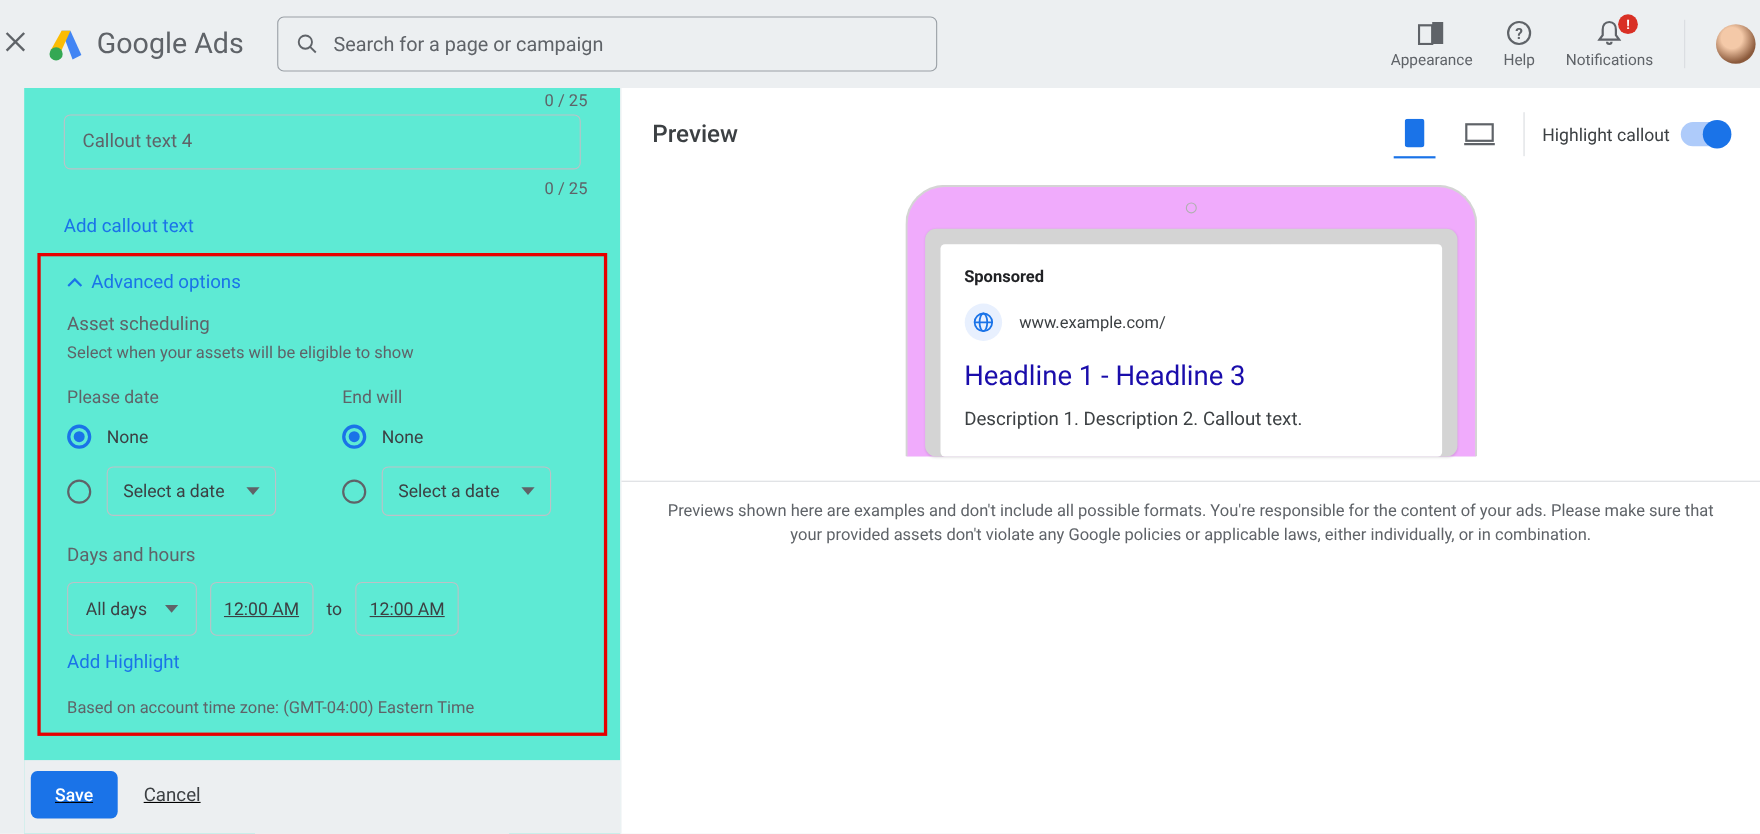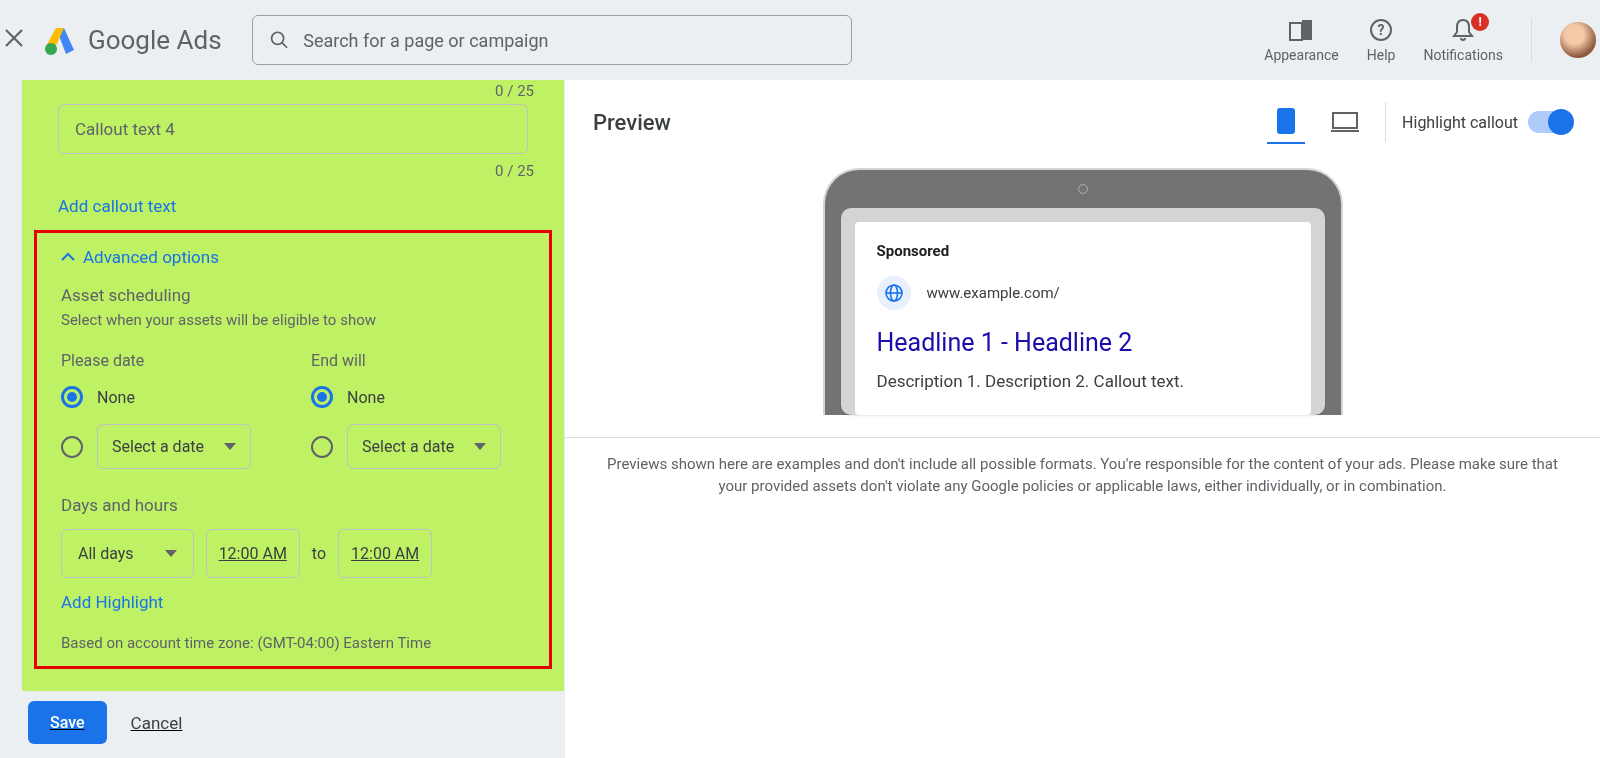--- a/index.html
+++ b/index.html
@@ -119,21 +119,21 @@
     }
 
     
     .main {
       display: flex;
       padding: 0 0 0 22px;
       height: calc(100% - 80px);
     }
     .left-panel {
       width: 542px;
-      background: #bef264;
+      background: #5eead4;
       display: flex;
       flex-direction: column;
       padding-top:2px;
     }
     .right-panel {
       flex: 1;
       background: #fff;
       display: flex;
       flex-direction: column;
       border-left: 1px solid #eceff1;
@@ -249,21 +249,21 @@
       margin-top: 14px;
     }
     .sched-select {
       border: 1px solid #bdc1c6;
       border-radius: 6px;
       padding: 14px 16px;
       font-size: 16px;
       color: #3c4043;
       display: flex;
       align-items: center;
-      gap: 31px;
+      gap: 16px;
       cursor: pointer;
     }
     .sched-time {
       border: 1px solid #bdc1c6;
       border-radius: 6px;
       padding: 14px 12px;
       font-size: 16px;
       color: #3c4043;
       cursor: pointer;
       min-width: 94px;
@@ -338,21 +338,21 @@
       content:''; position:absolute; right:-2px; top:-2px; width:26px; height:26px; background:#1a73e8; border-radius:50%;
     }
 
     .phone-wrap {
       display:flex; justify-content:center;
       padding: 0 24px;
       flex: 0 0 auto;
     }
     .phone {
       width: 520px;
-      background:#737373;
+      background:#f0abfc;
       border: 2px solid #d4d4d4;
       border-bottom:none;
       border-radius: 36px 36px 0 0;
       padding-top: 14px;
     }
     .phone-dot {
       width:10px;height:10px;border:1.5px solid #b0b0b0;border-radius:50%;margin:0 auto 14px;
     }
     .ad-card-outer {
       margin: 0 16px; background:#d4d4d4; border-radius:10px; padding:14px; padding-bottom:0; box-shadow: 0 1px 2px rgba(0,0,0,0.1);
@@ -547,21 +547,21 @@
             <div class="url-row">
               <div class="globe-wrap">
                 <svg width="20" height="20" viewBox="0 0 20 20">
                     <circle cx="10" cy="10" r="8" stroke="#1a73e8" stroke-width="1.6" fill="none"></circle>
                     <ellipse cx="10" cy="10" rx="3.5" ry="8" stroke="#1a73e8" stroke-width="1.6" fill="none"></ellipse>
                     <line x1="2" y1="10" x2="18" y2="10" stroke="#1a73e8" stroke-width="1.6"></line>
                   </svg>
               </div>
               <span class="ad-url">www.example.com/</span>
             </div>
-            <div class="ad-headline">Headline 1 - Headline 2</div>
+            <div class="ad-headline">Headline 1 - Headline 3</div>
             <div class="ad-desc">Description 1. Description 2. Callout text.</div>
           </div>
         </div>
       </div>
     </div>
 
     <div class="disclaimer">Previews shown here are examples and don't include all possible formats. You're responsible for the content of your ads. Please make sure that your provided assets don't violate any Google policies or applicable laws, either individually, or in combination.</div>
   </div>
 </div>
 

